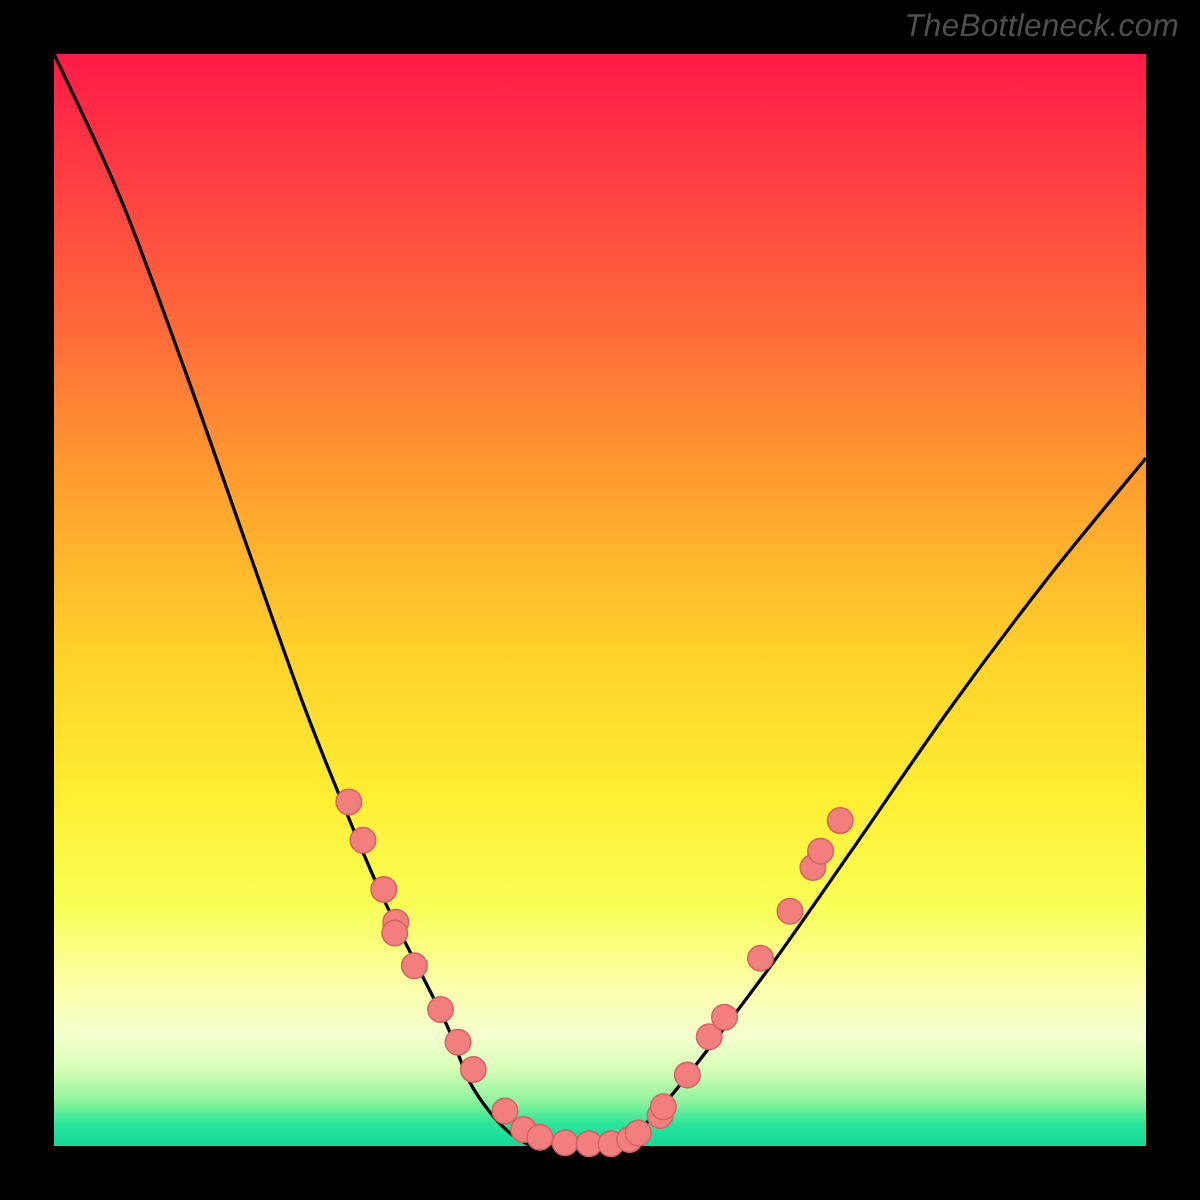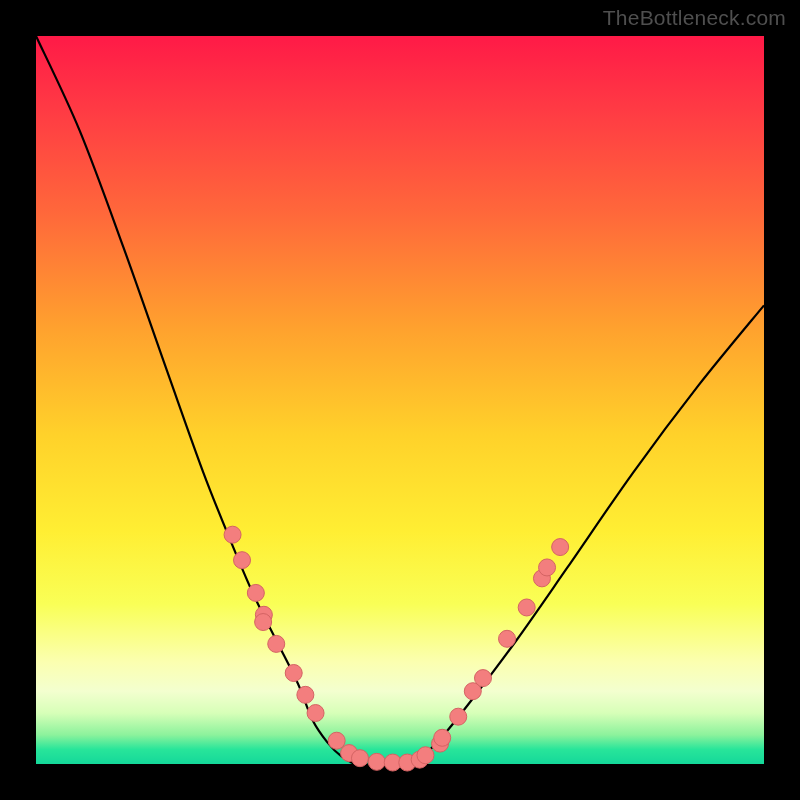--- a/index.html
+++ b/index.html
@@ -9,20 +9,21 @@
     height: 800px;
     overflow: hidden;
     background: #000;
     font-family: Arial, Helvetica, sans-serif;
   }
   .frame {
     position: absolute;
     left: 0; top: 0;
     width: 800px; height: 800px;
     background: #000;
+    font-style: italic;
   }
   .plot {
     position: absolute;
     left: 36px;
     top: 36px;
     width: 728px;
     height: 728px;
     
     background: linear-gradient(
       to bottom,

